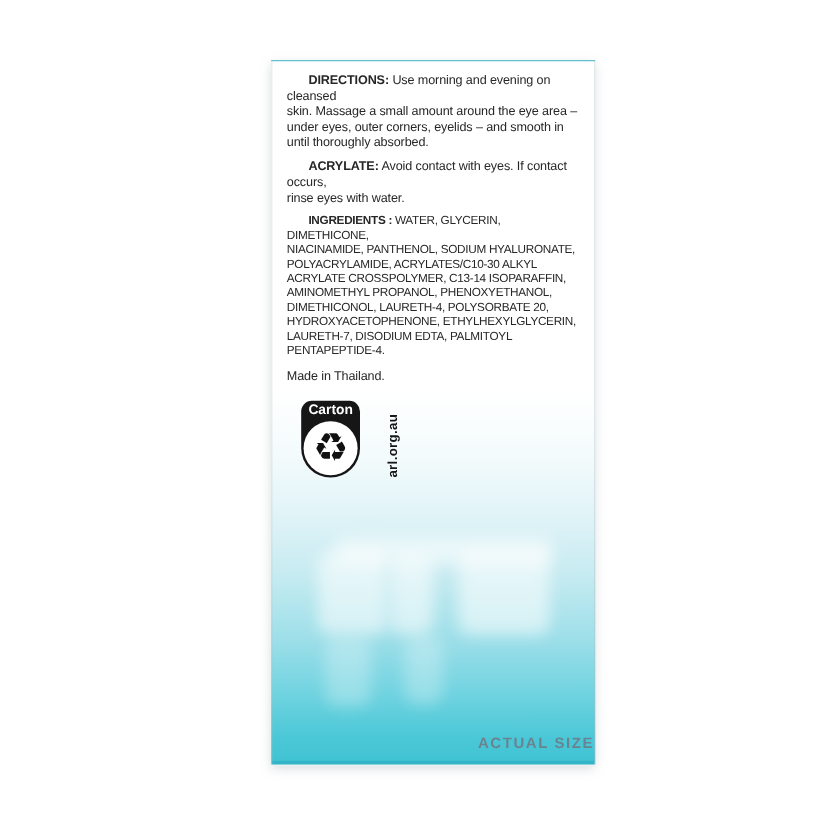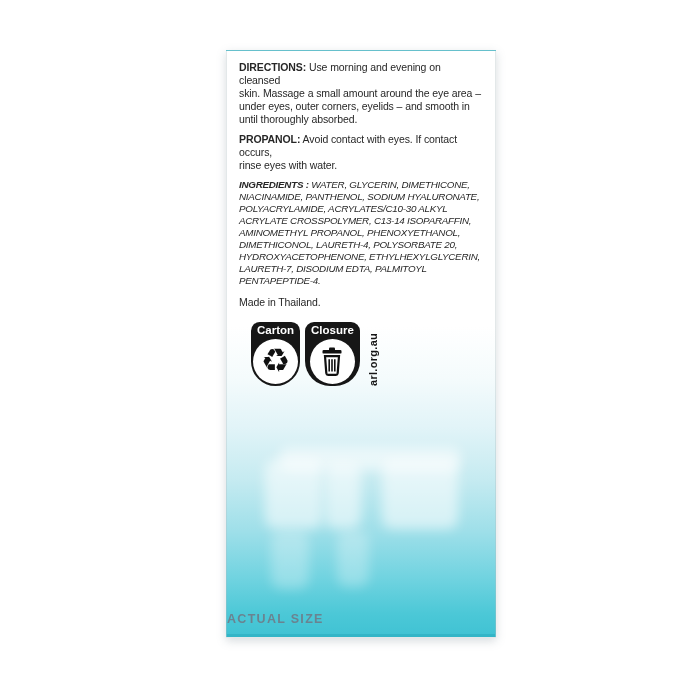--- a/index.html
+++ b/index.html
@@ -32,28 +32,28 @@
   .g5{left:44px;top:480px;width:38px;height:58px;background:rgba(255,255,255,0.28);}
   .g6{left:110px;top:480px;width:32px;height:56px;background:rgba(255,255,255,0.28);}
   
   .label-content{
     position:relative;padding:10px 11px 0 12px;color:#272727;
   }
   .para{
     margin:0 0 7px;font-size:10.5px;line-height:13px;white-space:pre-line;
     letter-spacing:-0.1px;
   }
-  .para b{font-weight:bold;}
+  .para b{font-weight:bold;margin-left:18px;}
   .ingredients{
-    font-size:9.8px;line-height:12px;letter-spacing:-0.25px;margin-bottom:9px;font-style:italic;
+    font-size:9.8px;line-height:12px;letter-spacing:-0.25px;margin-bottom:9px;
   }
   .made-in{margin-bottom:5px;}
   
   .badge-row{
-    display:flex;align-items:center;gap:5px;margin:13px 0 0 12px;
+    display:flex;align-items:center;gap:20px;margin:13px 0 0 12px;
   }
   .badge{
     background:#161616;border-radius:9px 9px 25px 25px;
     padding:1px 2px 2px;display:flex;flex-direction:column;align-items:center;
   }
   .badge-label{
     color:#ffffff;font-size:11.5px;font-weight:bold;line-height:15px;
     padding:0 4px 1px;white-space:nowrap;
   }
   .badge-circle{
@@ -64,21 +64,21 @@
     font-family:"DejaVu Sans", sans-serif;font-size:33px;line-height:1;color:#111;
     transform:translateY(-1px);
   }
   .arl-site{
     writing-mode:vertical-rl;transform:rotate(180deg);
     font-size:11px;font-weight:bold;color:#161616;letter-spacing:0.3px;
     height:64px;display:flex;align-items:center;margin-left:2px;
   }
   
   .actual-size{
-    position:absolute;left:0;right:0;bottom:11px;text-align:left;
+    position:absolute;left:0;right:0;bottom:11px;text-align:right;
     font-size:12.5px;font-weight:bold;letter-spacing:1.3px;
     color:#6d7e8b;opacity:0.92;
   }
 </style>
 </head>
 <body>
 
 <div class="package">
 
   <div class="ghosts">
@@ -90,21 +90,21 @@
     <div class="ghost g6"></div>
   </div>
 
   <div class="label-content">
 
     <p class="para"><b>DIRECTIONS:</b> <span>Use morning and evening on cleansed
 skin. Massage a small amount around the eye area –
 under eyes, outer corners, eyelids – and smooth in
 until thoroughly absorbed.</span></p>
 
-    <p class="para"><b>PROPANOL:</b> <span>Avoid contact with eyes. If contact occurs,
+    <p class="para"><b>ACRYLATE:</b> <span>Avoid contact with eyes. If contact occurs,
 rinse eyes with water.</span></p>
 
     <p class="para ingredients"><b>INGREDIENTS :</b> <span>WATER, GLYCERIN, DIMETHICONE,
 NIACINAMIDE, PANTHENOL, SODIUM HYALURONATE,
 POLYACRYLAMIDE, ACRYLATES/C10-30 ALKYL
 ACRYLATE CROSSPOLYMER, C13-14 ISOPARAFFIN,
 AMINOMETHYL PROPANOL, PHENOXYETHANOL,
 DIMETHICONOL, LAURETH-4, POLYSORBATE 20,
 HYDROXYACETOPHENONE, ETHYLHEXYLGLYCERIN,
 LAURETH-7, DISODIUM EDTA, PALMITOYL
@@ -116,33 +116,20 @@
     <div class="badge-row">
 
       <div class="badge">
         <span class="badge-label">Carton</span>
         <span class="badge-circle">
           <span class="recycle-glyph">♻</span>
         </span>
       </div>
 
 
-      <div class="badge">
-        <span class="badge-label">Closure</span>
-        <span class="badge-circle">
-          <svg width="26" height="30" viewBox="0 0 26 30">
-            <rect x="10" y="0.5" width="6" height="3.2" rx="1" fill="#111"></rect>
-            <rect x="3.5" y="2.9" width="19" height="3.7" rx="1.2" fill="#111"></rect>
-            <path d="M6 9.2 h14 l-1.3 17 a1.8 1.8 0 0 1 -1.8 1.6 h-7.8 a1.8 1.8 0 0 1 -1.8 -1.6 Z" fill="none" stroke="#111" stroke-width="2.2"></path>
-            <line x1="10.2" y1="12.2" x2="10.2" y2="24.6" stroke="#111" stroke-width="1.6"></line>
-            <line x1="13" y1="12.2" x2="13" y2="24.6" stroke="#111" stroke-width="1.6"></line>
-            <line x1="15.8" y1="12.2" x2="15.8" y2="24.6" stroke="#111" stroke-width="1.6"></line>
-          </svg>
-        </span>
-      </div>
 
       <span class="arl-site">arl.org.au</span>
     </div>
 
   </div>
 
   <div class="actual-size">ACTUAL SIZE</div>
 
   <div class="bottom-strip"></div>
 </div>

